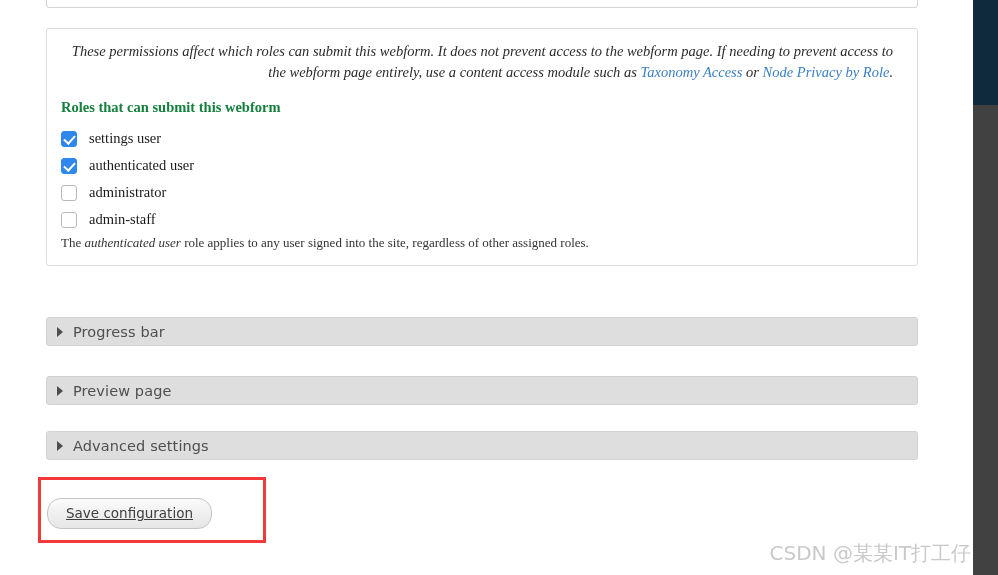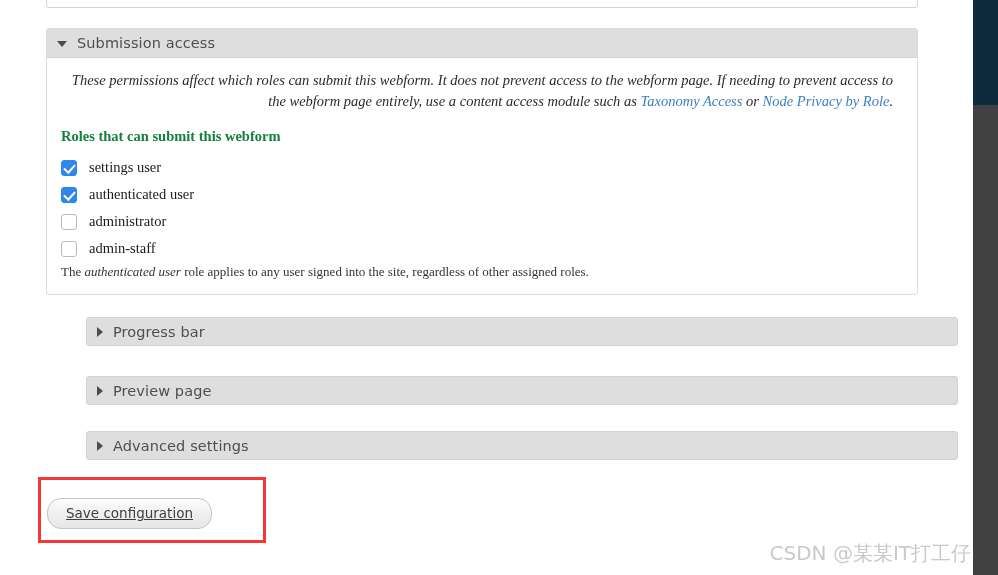--- a/index.html
+++ b/index.html
@@ -160,21 +160,20 @@
     left: 46px;
     width: 872px;
     height: 29px;
     background: #dedede;
     border: 1px solid #d2d2d2;
     border-radius: 3px;
     display: flex;
     align-items: center;
     padding-left: 10px;
     cursor: pointer;
-    margin-left: 40px;
   }
 
   
   .highlight-box {
     position: absolute;
     left: 38px; top: 477px;
     width: 228px; height: 66px;
     border: 3px solid #f4383a;
     background: transparent;
   }
@@ -207,24 +206,20 @@
 </head>
 <body>
 
 <div id="screen">
 
   <div class="content">
 
     <div class="panel-stub"></div>
 
     <div class="details">
-      <div class="details-header">
-        <span class="tri tri-down"></span>
-        <span class="details-title">Submission access</span>
-      </div>
       <div class="details-body">
 
         <p class="desc"><span>These permissions affect which roles can submit this webform. It does not prevent access to the webform page. If needing to prevent access to the webform page entirely, use a content access module such as </span><a href="#">Taxonomy Access</a><span> or </span><a href="#">Node Privacy by Role</a><span>.</span></p>
 
         <div class="fieldset-label">Roles that can submit this webform</div>
 
         <div class="cb-row">
           <span class="cb on"></span>
           <span class="cb-label">settings user</span>
         </div>

